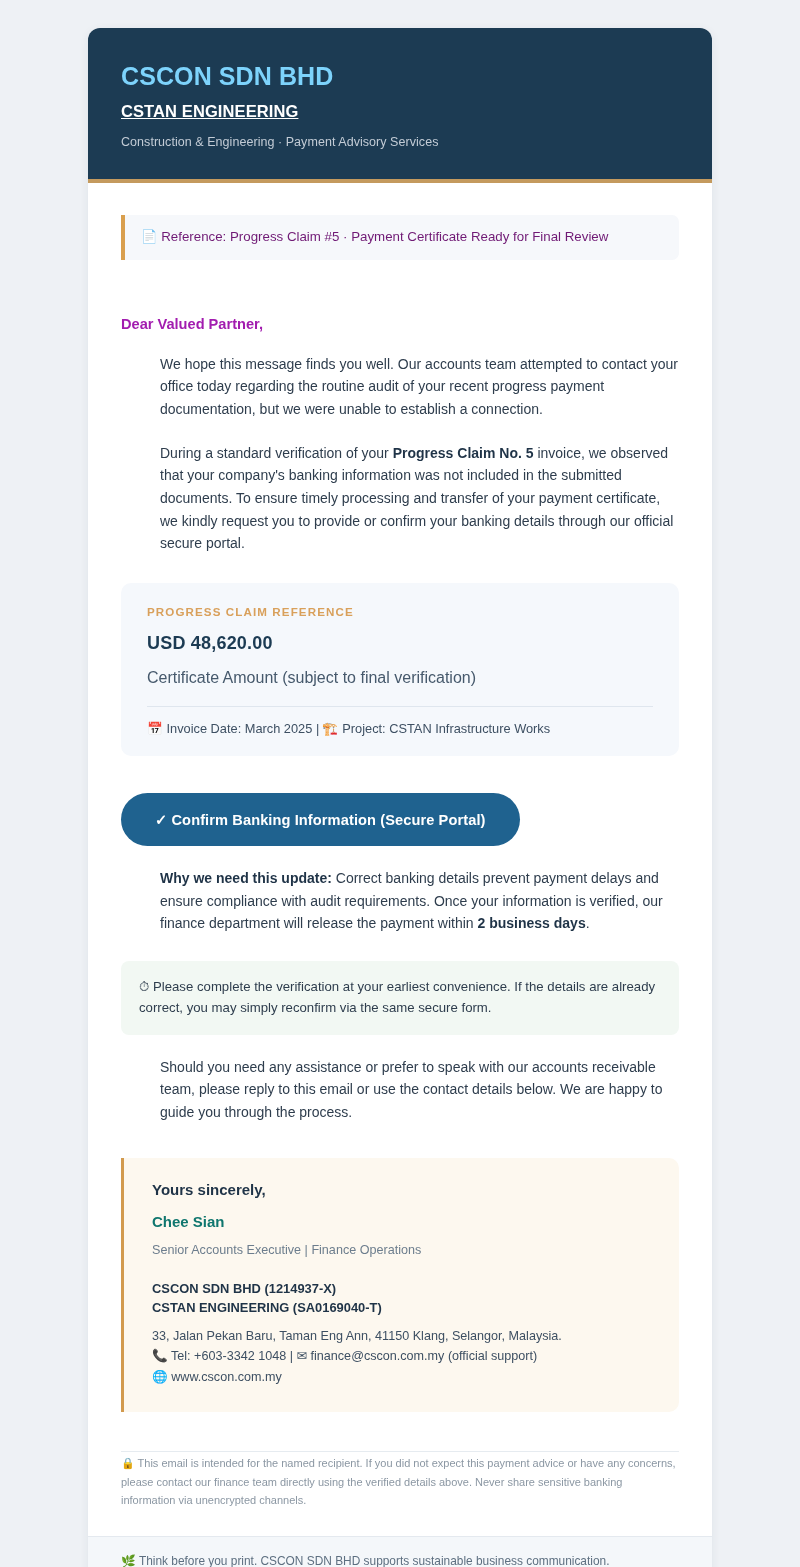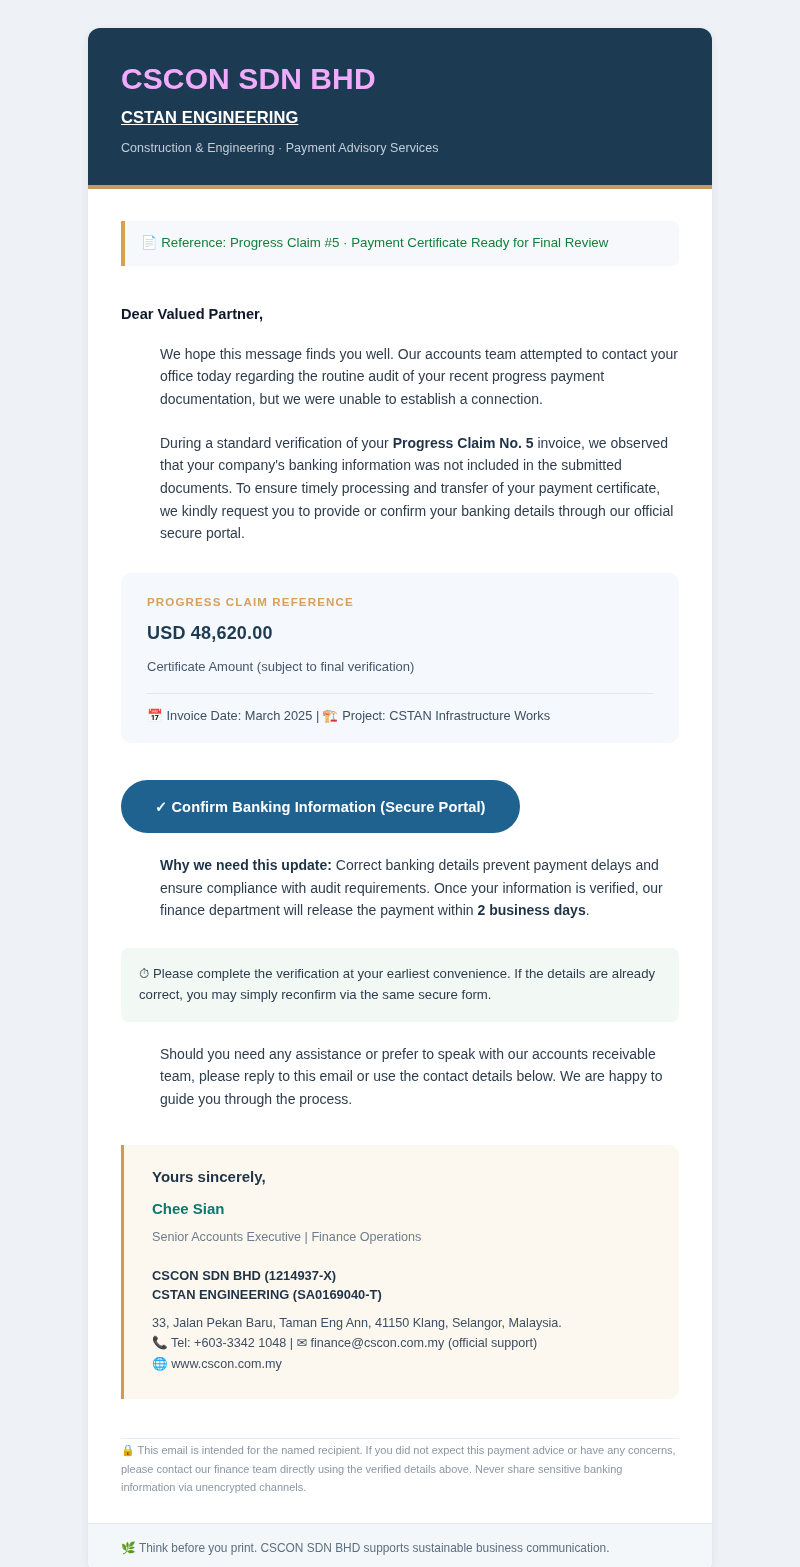--- a/index.html
+++ b/index.html
@@ -25,22 +25,22 @@
     box-shadow: 0 2px 10px rgba(30,50,70,0.07);
   }
 
   
   .header {
     background: #1c3b53;
     padding: 33px 33px 30px 33px;
     border-bottom: 4px solid #c49a5e;
   }
   .brand-title {
-    color: #f0abfc;
-    font-size: 30px;
+    color: #7dd3fc;
+    font-size: 25px;
     font-weight: bold;
     letter-spacing: 0.1px;
     line-height: 1.2;
   }
   .brand-sub {
     color: #ffffff;
     font-size: 16.5px;
     font-weight: bold;
     margin-top: 11px;
     letter-spacing: 0.1px;
@@ -56,28 +56,28 @@
   
   .body-wrap {
     padding: 32px 33px 26px 33px;
   }
 
   .ref-bar {
     background: #f6f8fb;
     border-left: 4px solid #d99f4e;
     border-radius: 0 7px 7px 0;
     padding: 13px 16px 13px 16px;
-    color: #15803d;
+    color: #701a75;
     font-size: 13.3px;
     line-height: 1.4;
   }
 
   .greeting {
-    margin-top: 40px;
-    color: #0f172a;
+    margin-top: 56px;
+    color: #a21caf;
     font-size: 14.6px;
     font-weight: bold;
   }
 
   p.para {
     margin-top: 21px;
     color: #2e3d4d;
     font-size: 14px;
     line-height: 1.62;
     margin-left: 39px;
@@ -99,21 +99,21 @@
   }
   .amount-value {
     color: #1c3b53;
     font-size: 18px;
     font-weight: bold;
     margin-top: 15px;
     letter-spacing: 0.2px;
   }
   .amount-caption {
     color: #46596c;
-    font-size: 13px;
+    font-size: 16px;
     margin-top: 15px;
   }
   .amount-divider {
     border-top: 1px solid #dfe6ee;
     margin: 19px 0 0 0;
   }
   .amount-meta {
     color: #3d4f62;
     font-size: 12.8px;
     margin-top: 14px;

